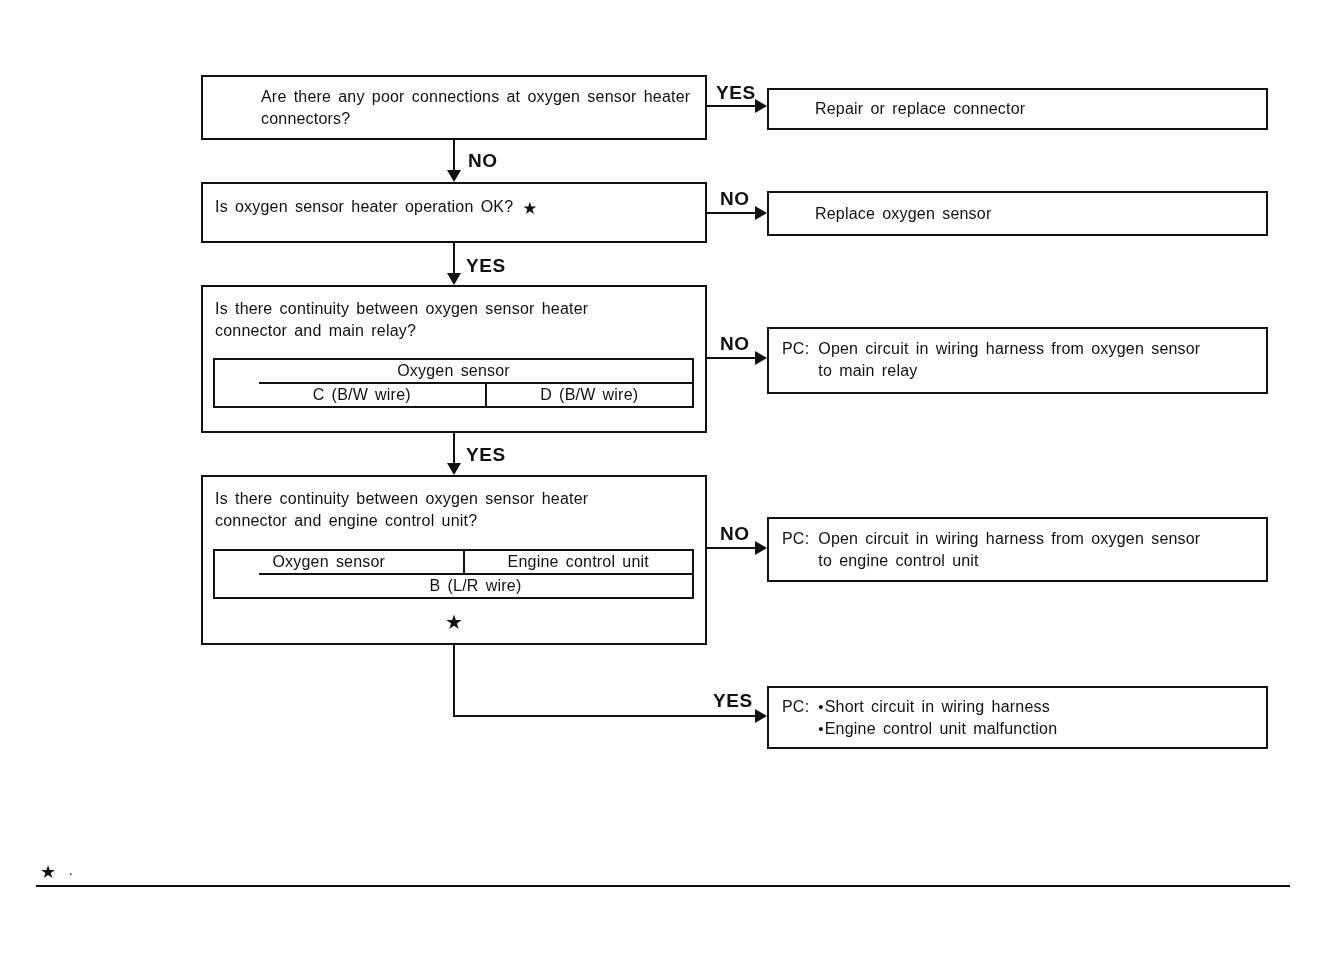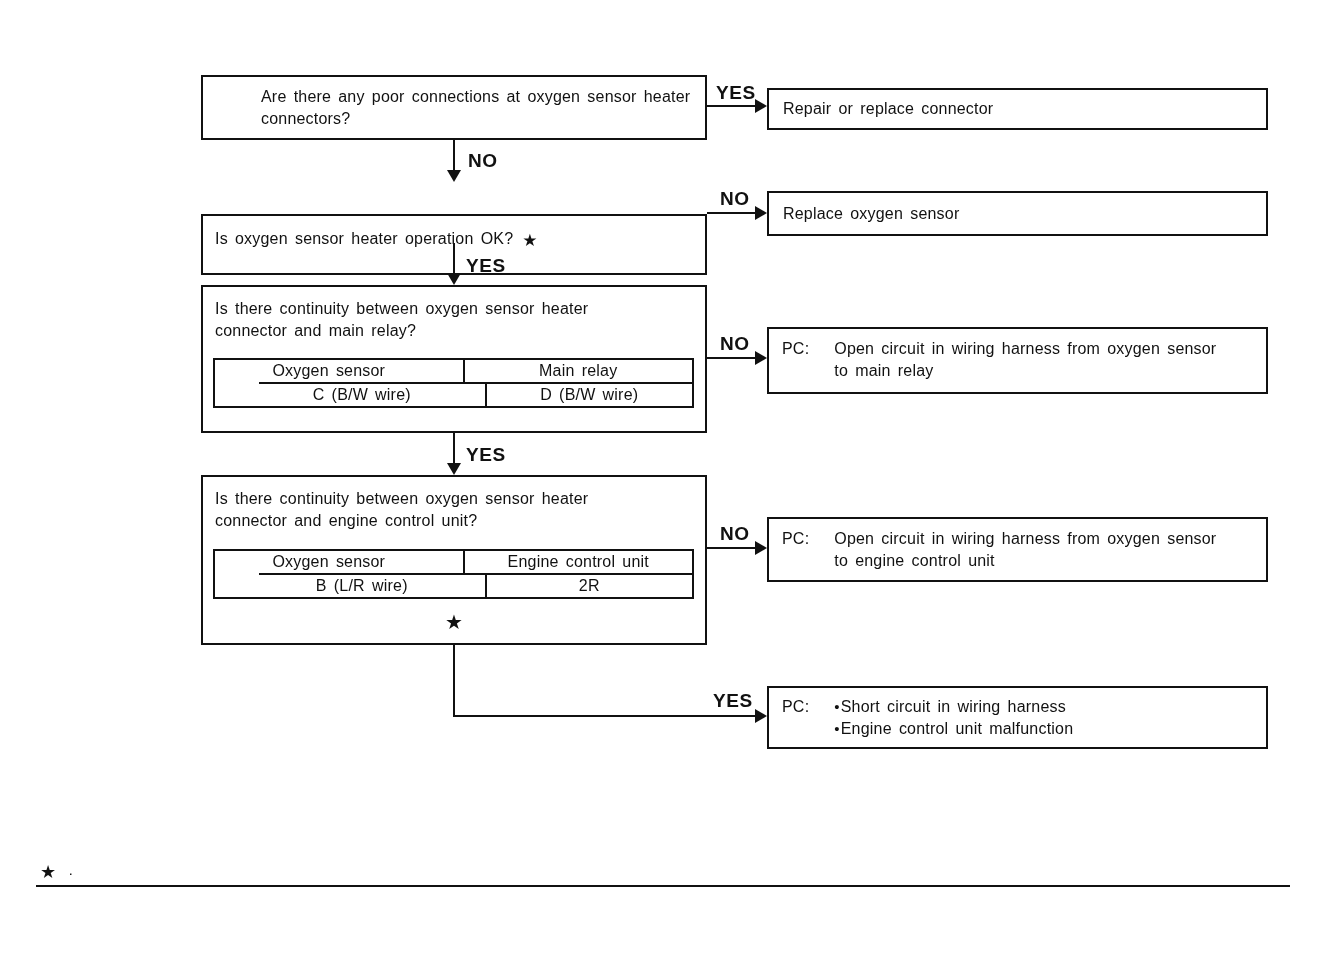--- a/index.html
+++ b/index.html
@@ -22,24 +22,24 @@
     border:2px solid var(--ink);
     background:var(--paper);
     font-size:16px;
     letter-spacing:.2px;
     word-spacing:2.5px;
   }
   .qtext{padding:9px 12px 0 12px;line-height:22px;}
   .center-v{display:flex;align-items:center;height:100%;padding-left:12px;box-sizing:border-box;}
   .star{font-size:17px;margin-left:9px;}
   
-  .rtext{display:flex;align-items:center;height:100%;padding-left:14px;box-sizing:border-box;}
+  .rtext{display:flex;align-items:center;height:100%;padding-left:14px;box-sizing:border-box;margin-left:32px;}
   .pcflex{display:flex;padding:9px 0 0 13px;box-sizing:border-box;}
   .pcprefix{margin-right:9px;line-height:22px;}
-  .pclines{line-height:22px;margin-left:16px;}
+  .pclines{line-height:22px;}
   .bullet{font-size:15px;margin-right:1px;}
   
   .itable{
     position:absolute;left:10px;width:481px;
     box-sizing:border-box;border:2px solid var(--ink);
   }
   .trow{display:flex;gap:20px;}
   .trow.vals{border-top:2px solid var(--ink);margin-left:44px;}
   .tcell{
     flex:1;text-align:center;
@@ -94,21 +94,21 @@
   <div class="hline" style="left:707px;top:105px;width:50px;"></div>
   <div class="arr-r" style="left:755px;top:99px;"></div>
   <div class="box" style="left:767px;top:88px;width:501px;height:42px;">
     <div class="rtext">Repair or replace connector</div>
   </div>
 
   <div class="vline" style="left:453px;top:140px;height:31px;"></div>
   <div class="arr-d" style="left:447px;top:170px;"></div>
   <span class="edge-label" style="left:468px;top:150px;">NO</span>
 
-  <div class="box" style="left:201px;top:182px;width:506px;height:61px;margin-top:32px;">
+  <div class="box" style="left:201px;top:182px;width:506px;height:61px;">
     <div class="center-v" style="align-items:flex-start;padding-top:14px;">
       <span>Is oxygen sensor heater operation OK?</span>
       <span class="star">★</span>
     </div>
   </div>
 
   <span class="edge-label" style="left:720px;top:188px;">NO</span>
   <div class="hline" style="left:707px;top:212px;width:50px;"></div>
   <div class="arr-r" style="left:755px;top:206px;"></div>
   <div class="box" style="left:767px;top:191px;width:501px;height:45px;">
@@ -120,21 +120,20 @@
   <span class="edge-label" style="left:466px;top:255px;">YES</span>
 
   <div class="box" style="left:201px;top:285px;width:506px;height:148px;">
     <div class="qtext" style="padding-top:11px;">
       <div>Is there continuity between oxygen sensor heater</div>
       <div>connector and main relay?</div>
     </div>
     <div class="itable" style="top:71px;">
       <div class="trow">
         <div class="tcell">Oxygen sensor</div>
-        <div class="tcell">Main relay</div>
       </div>
       <div class="trow vals">
         <div class="tcell">C (B/W wire)</div>
         <div class="tcell">D (B/W wire)</div>
       </div>
     </div>
   </div>
 
   <span class="edge-label" style="left:720px;top:333px;">NO</span>
   <div class="hline" style="left:707px;top:357px;width:50px;"></div>
@@ -158,21 +157,20 @@
       <div>Is there continuity between oxygen sensor heater</div>
       <div>connector and engine control unit?</div>
     </div>
     <div class="itable" style="top:72px;">
       <div class="trow">
         <div class="tcell">Oxygen sensor</div>
         <div class="tcell">Engine control unit</div>
       </div>
       <div class="trow vals">
         <div class="tcell">B (L/R wire)</div>
-        <div class="tcell">2R</div>
       </div>
     </div>
     <div class="qstar">★</div>
   </div>
 
   <span class="edge-label" style="left:720px;top:523px;">NO</span>
   <div class="hline" style="left:707px;top:547px;width:50px;"></div>
   <div class="arr-r" style="left:755px;top:541px;"></div>
   <div class="box" style="left:767px;top:517px;width:501px;height:65px;">
     <div class="pcflex">

